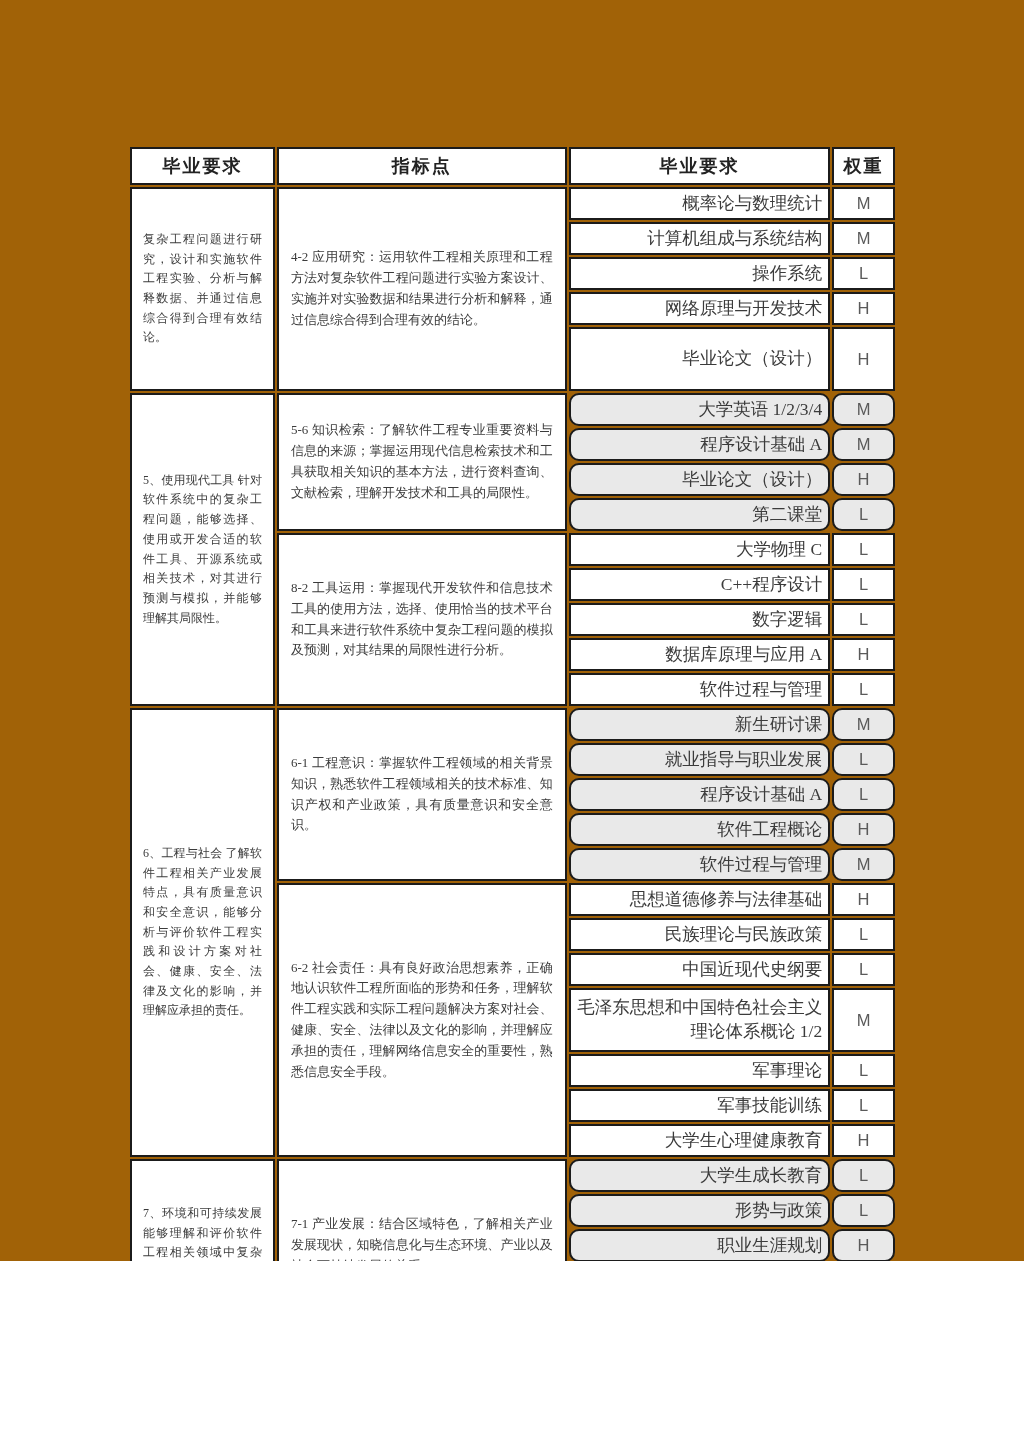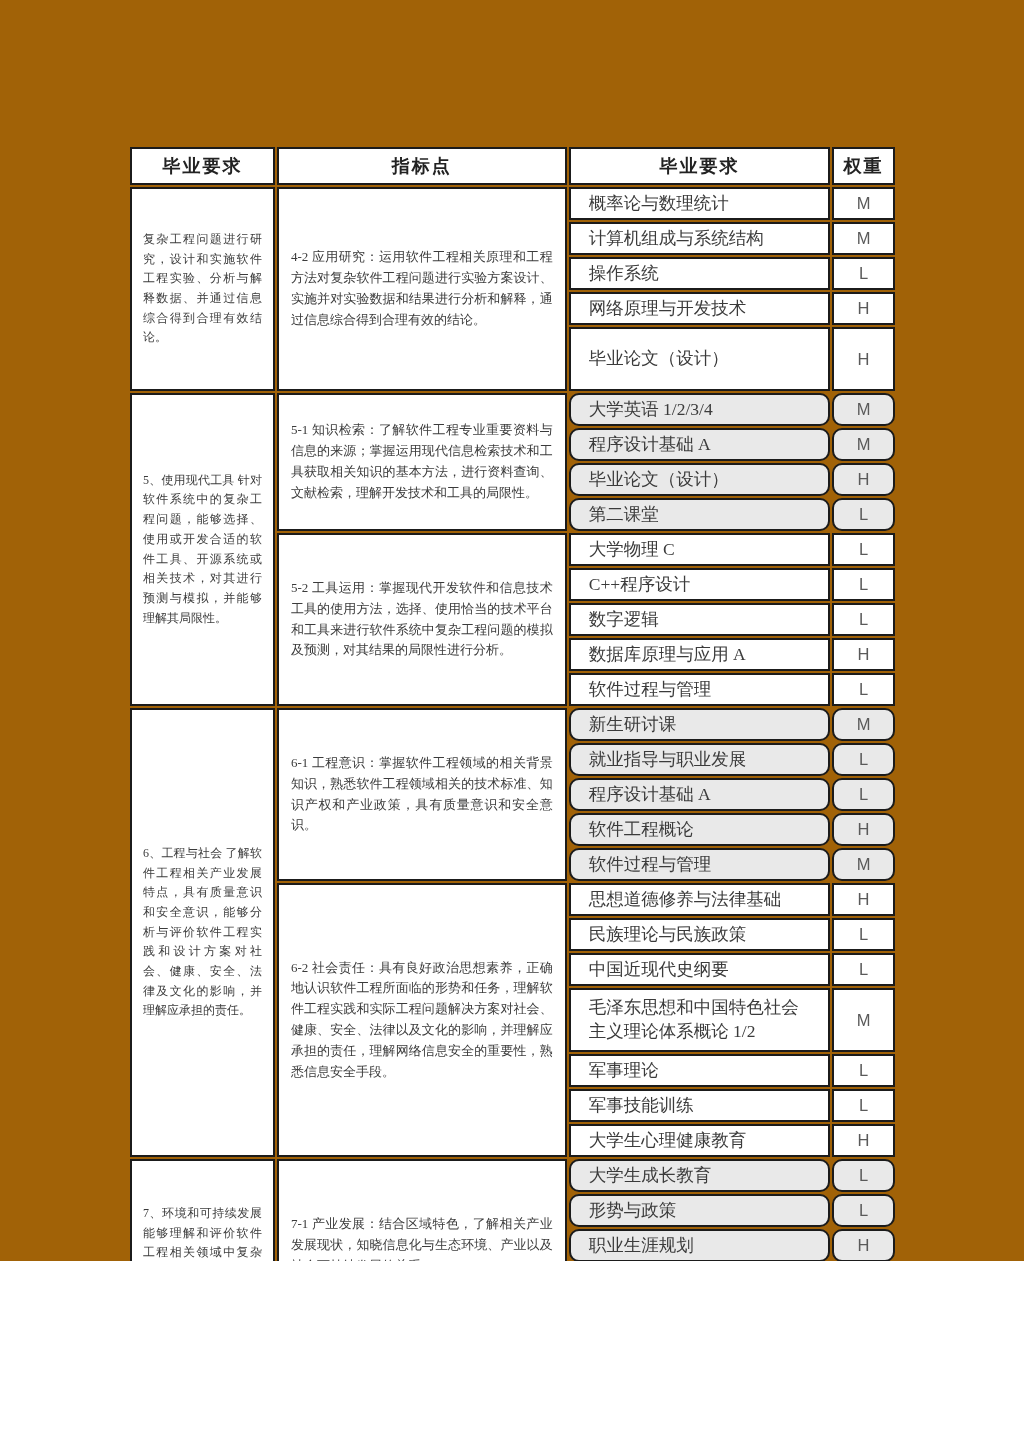--- a/index.html
+++ b/index.html
@@ -32,22 +32,22 @@
   tr.tall{height:64px;}
   td.req{
     font-size:12px;line-height:1.64;text-align:justify;
     word-break:break-all;vertical-align:middle;padding:4px 11px;
   }
   td.ind{
     font-size:13px;line-height:1.6;text-align:justify;
     word-break:break-all;vertical-align:middle;padding:6px 12px;
   }
   td.course{
-    font-size:17.5px;text-align:left;vertical-align:middle;
-    padding:2px 18px;line-height:1.35;
+    font-size:17.5px;text-align:right;vertical-align:middle;
+    padding:2px 6px;line-height:1.35;
   }
   td.weight{
     font-size:16.5px;text-align:center;vertical-align:middle;
     color:var(--weight-color);
     font-family:"Liberation Sans","DejaVu Sans",sans-serif;
   }
   td.shaded{background:var(--shaded-bg);border-radius:10px;}
 </style>
 </head>
 <body>
@@ -86,38 +86,38 @@
         <tr>
           <td class="course">网络原理与开发技术</td>
           <td class="weight">H</td>
         </tr>
         <tr class="tall">
           <td class="course">毕业论文（设计）</td>
           <td class="weight">H</td>
         </tr>
         <tr>
           <td rowspan="9" class="req">5、使用现代工具 针对软件系统中的复杂工程问题，能够选择、使用或开发合适的软件工具、开源系统或相关技术，对其进行预测与模拟，并能够理解其局限性。</td>
-          <td rowspan="4" class="ind">5-1 知识检索：了解软件工程专业重要资料与信息的来源；掌握运用现代信息检索技术和工具获取相关知识的基本方法，进行资料查询、文献检索，理解开发技术和工具的局限性。</td>
+          <td rowspan="4" class="ind">5-6 知识检索：了解软件工程专业重要资料与信息的来源；掌握运用现代信息检索技术和工具获取相关知识的基本方法，进行资料查询、文献检索，理解开发技术和工具的局限性。</td>
           <td class="course shaded">大学英语 1/2/3/4</td>
           <td class="weight shaded">M</td>
         </tr>
         <tr>
           <td class="course shaded">程序设计基础 A</td>
           <td class="weight shaded">M</td>
         </tr>
         <tr>
           <td class="course shaded">毕业论文（设计）</td>
           <td class="weight shaded">H</td>
         </tr>
         <tr>
           <td class="course shaded">第二课堂</td>
           <td class="weight shaded">L</td>
         </tr>
         <tr>
-          <td rowspan="5" class="ind">5-2 工具运用：掌握现代开发软件和信息技术工具的使用方法，选择、使用恰当的技术平台和工具来进行软件系统中复杂工程问题的模拟及预测，对其结果的局限性进行分析。</td>
+          <td rowspan="5" class="ind">8-2 工具运用：掌握现代开发软件和信息技术工具的使用方法，选择、使用恰当的技术平台和工具来进行软件系统中复杂工程问题的模拟及预测，对其结果的局限性进行分析。</td>
           <td class="course">大学物理 C</td>
           <td class="weight">L</td>
         </tr>
         <tr>
           <td class="course">C++程序设计</td>
           <td class="weight">L</td>
         </tr>
         <tr>
           <td class="course">数字逻辑</td>
           <td class="weight">L</td>

